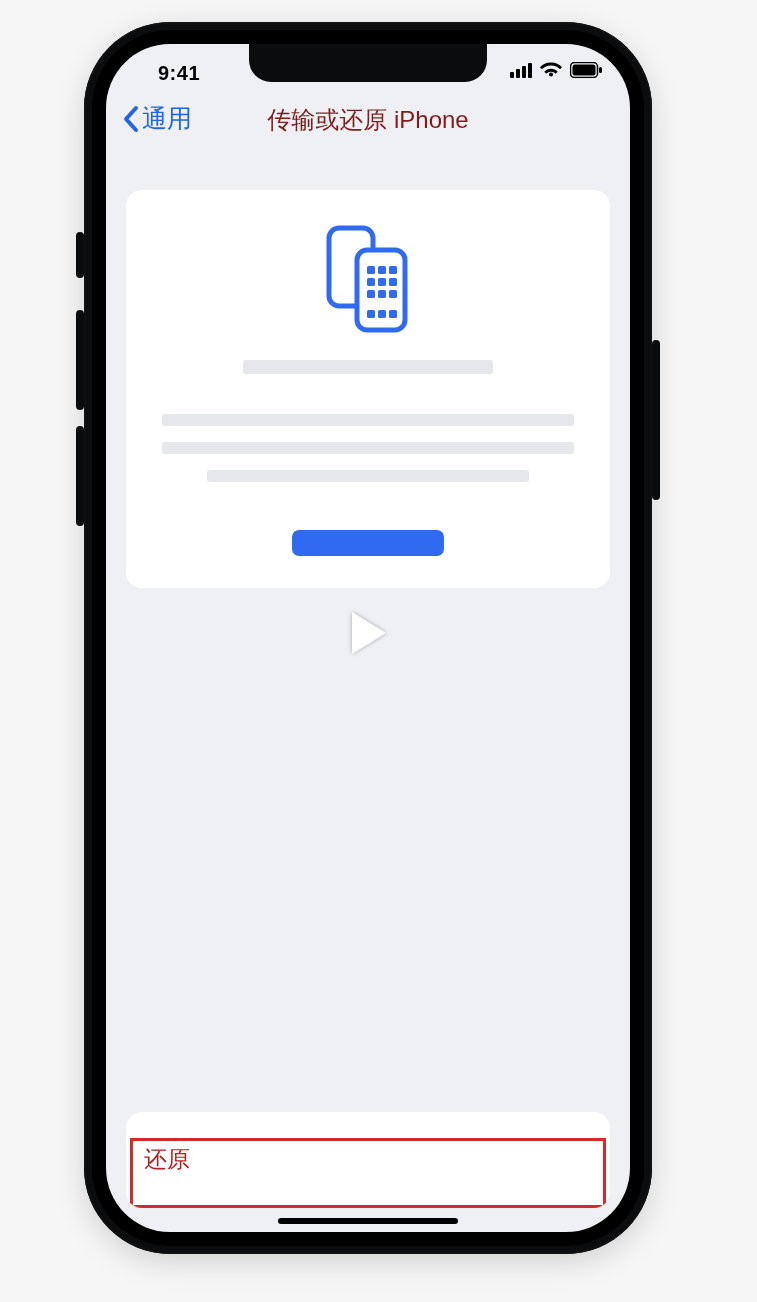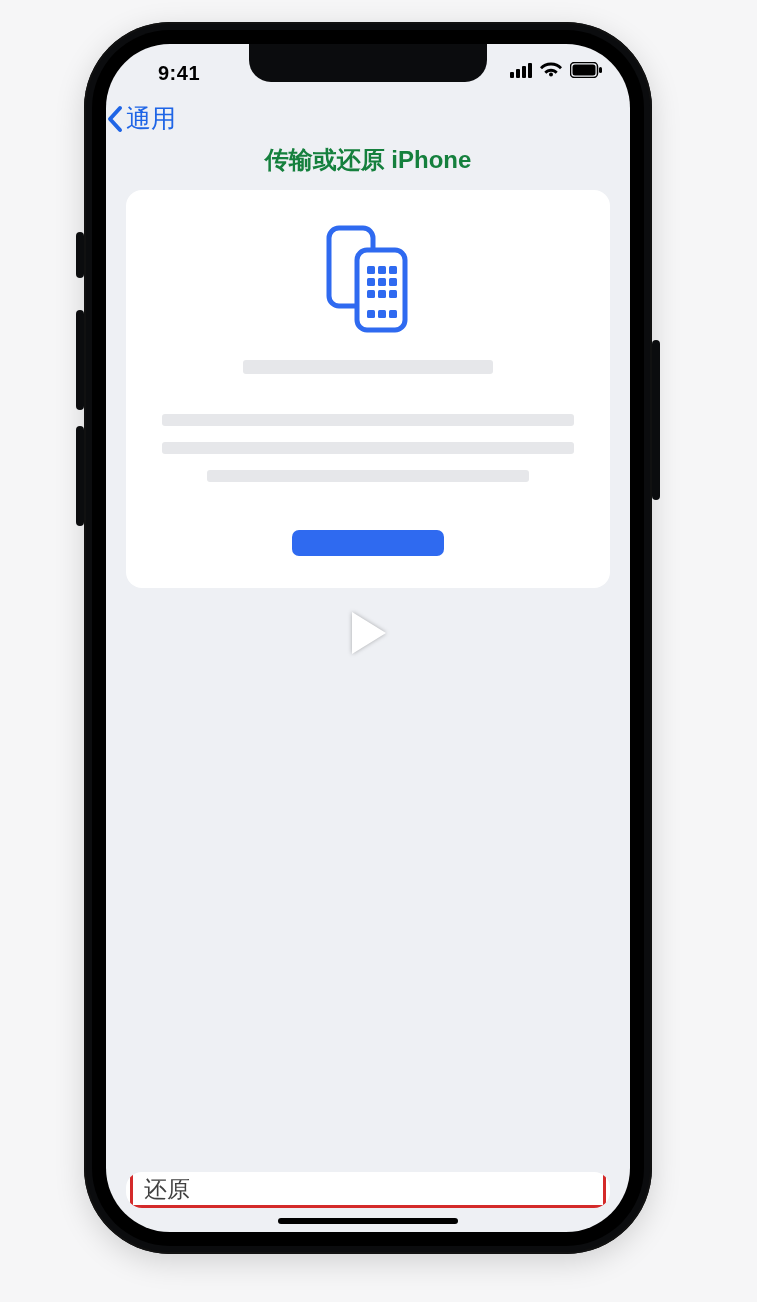--- a/index.html
+++ b/index.html
@@ -53,28 +53,28 @@
     .cell-bars span { display: inline-block; width: 4px; background: #000; border-radius: 1px; }
     .cell-bars span:nth-child(1){height:6px}
     .cell-bars span:nth-child(2){height:9px}
     .cell-bars span:nth-child(3){height:12px}
     .cell-bars span:nth-child(4){height:15px}
     .wifi-icon svg, .battery-icon svg { display: block; }
 
     
     .nav { position: relative; height: 56px; }
     .nav .back {
-      position: absolute; left: 0; top: 8px;
+      position: absolute; left: 16px; top: 8px;
       display: flex; align-items: center; gap: 2px;
       color: #1f65e6; font-size: 25px; font-weight: 400;
     }
     .nav .back .chev svg { display:block; }
     .nav .title {
       position: absolute; left: 0; right: 0; top: 10px;
-      text-align: center; font-size: 24px; font-weight: 700; color: #15803d; margin-top: 40px;
+      text-align: center; font-size: 24px; font-weight: 400; color: #7f1d1d;
     }
 
     
     .content { padding: 40px 20px 0; }
     .card {
       background: #fff; border-radius: 16px; padding: 28px 18px 28px;
     }
     .card .ico { display:flex; justify-content:center; margin: 6px 0 26px; }
     .ph { background:#e6e7ea; border-radius: 3px; }
     .ph1 { width: 56%; height: 14px; margin: 0 auto 40px; }
@@ -84,21 +84,21 @@
 
     .play-overlay { display:flex; justify-content:center; margin-top: 22px; }
     .play-overlay svg { display:block; filter: drop-shadow(0 0 2px rgba(0,0,0,.3)); }
 
     
     .list {
       position: absolute; left: 20px; right: 20px; bottom: 24px;
       background: #fff; border-radius: 16px; overflow: hidden;
     }
     .list .row {
-      padding: 2px 18px; font-size: 23px; color: #404040;
+      padding: 32px 18px; font-size: 23px; color: #b91c1c;
     }
     .list .sep { height:1px; background:#e3e3e7; margin: 0 18px; }
     .highlight-box {
       position:absolute; left:4px; right:4px; bottom:0; height:70px;
       border:3px solid #d42a2a; pointer-events:none;
     }
 
     .home-indicator {
       position:absolute; bottom:8px; left:50%; transform:translateX(-50%);
       width: 180px; height:6px; background:#000; border-radius:4px;

